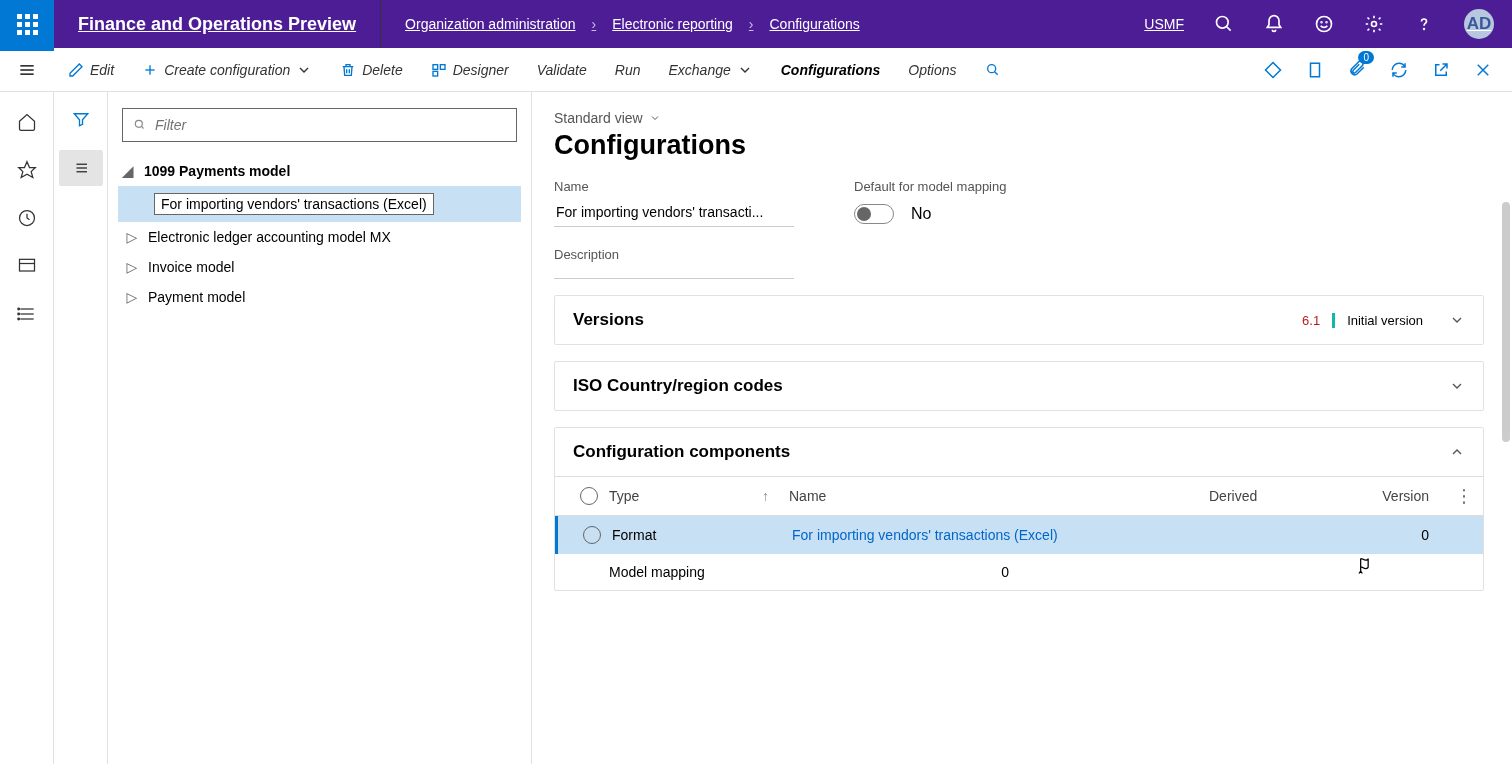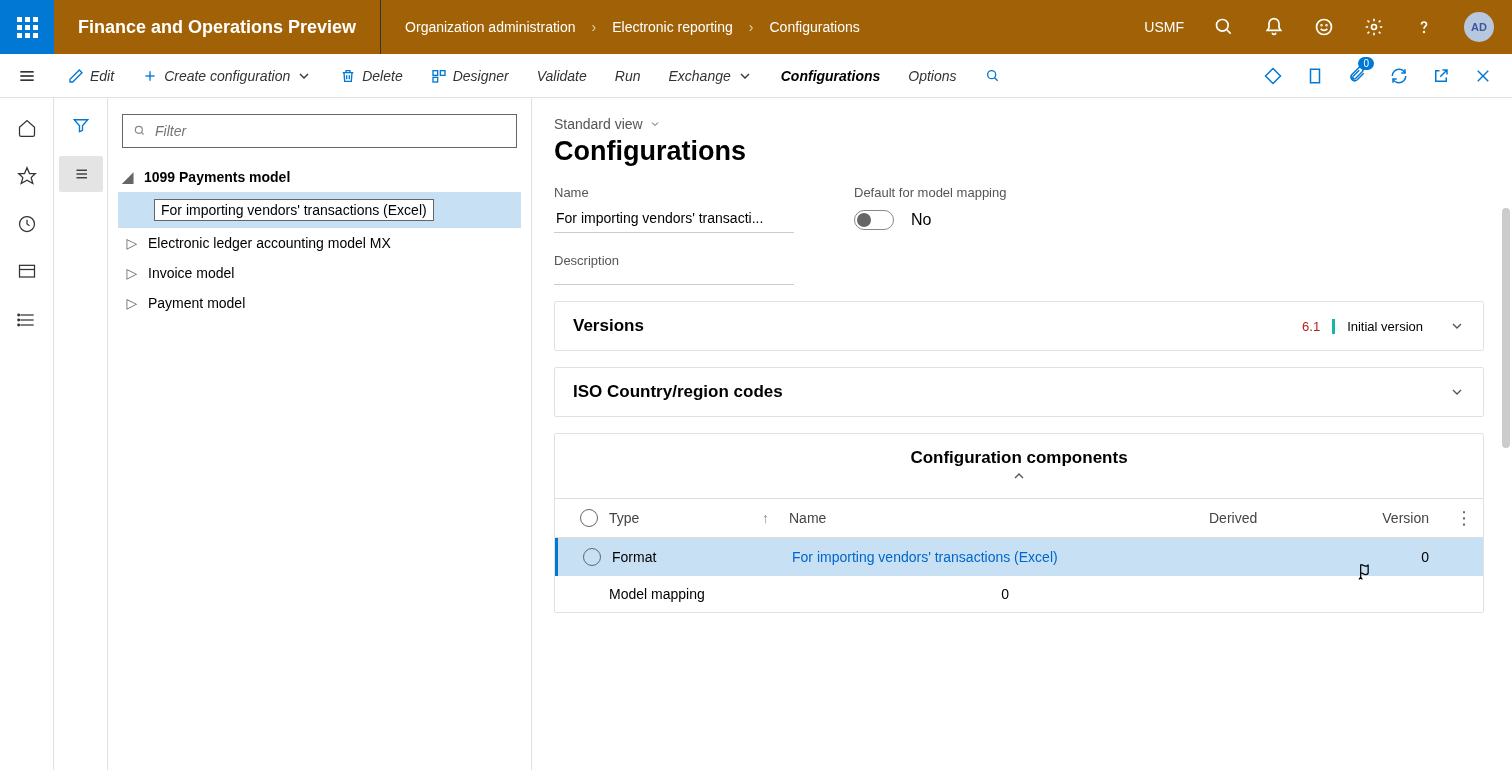--- a/index.html
+++ b/index.html
@@ -1,29 +1,29 @@
 <!DOCTYPE html>
 <html><head>
 <meta charset="utf-8">
 <style>
 * { box-sizing: border-box; margin: 0; padding: 0; font-family: "Segoe UI", -apple-system, sans-serif; }
 body { width: 1512px; height: 770px; overflow: hidden; background: #fff; }
 
 
-.topbar { height: 54px; background: #a16207; display: flex; align-items: center; color: #fff; }
+.topbar { height: 48px; background: #4c1d95; display: flex; align-items: center; color: #fff; text-decoration: underline; }
 .waffle { width: 54px; height: 54px; background: #0078d4; display: flex; align-items: center; justify-content: center; }
 .waffle-grid { display: grid; grid-template-columns: repeat(3,5px); grid-template-rows: repeat(3,5px); gap: 3px; }
 .waffle-grid span { background: #fff; width: 5px; height: 5px; }
 .app-title { font-size: 18px; font-weight: 600; padding: 0 24px; }
 .breadcrumb { display: flex; align-items: center; gap: 16px; font-size: 14px; padding-left: 24px; border-left: 1px solid #333; height: 100%; }
 .breadcrumb .chev { opacity: .7; }
 .topbar-right { margin-left: auto; display: flex; align-items: center; gap: 30px; padding-right: 18px; height: 100%; }
 .topbar-right .usmf { font-size: 14px; }
 .topbar-right svg { width: 20px; height: 20px; }
-.avatar { width: 30px; height: 30px; border-radius: 50%; background: #b8c7e0; display: flex; align-items: center; justify-content: center; font-size: 11px; color: #2b4; color:#3b5998; font-weight:600;}
+.avatar { width: 30px; height: 30px; border-radius: 50%; background: #b8c7e0; display: flex; align-items: center; justify-content: center; font-size: 17px; color: #2b4; color:#3b5998; font-weight:600;}
 
 
 .actionbar { height: 44px; display: flex; align-items: center; border-bottom: 1px solid #e1e1e1; padding: 0; }
 .hamburger { width: 54px; display: flex; justify-content: center; }
 .actionbar .btn { display: flex; align-items: center; gap: 6px; padding: 0 14px; height: 100%; font-size: 14px; color: #333; cursor: pointer; font-style: italic; }
 .actionbar .btn svg { width: 16px; height: 16px; }
 .actionbar .active { font-weight: 600; color: #000; }
 .actionbar-right { margin-left: auto; display: flex; align-items: center; gap: 24px; padding-right: 20px; }
 .actionbar-right svg { width: 18px; height: 18px; }
 .badge-wrap { position: relative; }
@@ -339,21 +339,21 @@
       <div class="card-head">
         <span>ISO Country/region codes</span>
         <span class="spacer"></span>
         <svg viewBox="0 0 24 24" width="16" height="16" stroke="#555" stroke-width="2" fill="none">
             <polyline points="6 9 12 15 18 9"></polyline>
           </svg>
       </div>
     </div>
 
     <div class="card">
-      <div class="card-head" style="border-bottom:none;flex-direction:column;">
+      <div class="card-head" style="border-bottom:none;">
         <span>Configuration components</span>
         <span class="spacer"></span>
         <svg viewBox="0 0 24 24" width="16" height="16" stroke="#555" stroke-width="2" fill="none">
             <polyline points="6 15 12 9 18 15"></polyline>
           </svg>
       </div>
       <div class="comp-table">
         <div class="comp-head">
           <div class="col-check">
               <div class="circle"></div>

